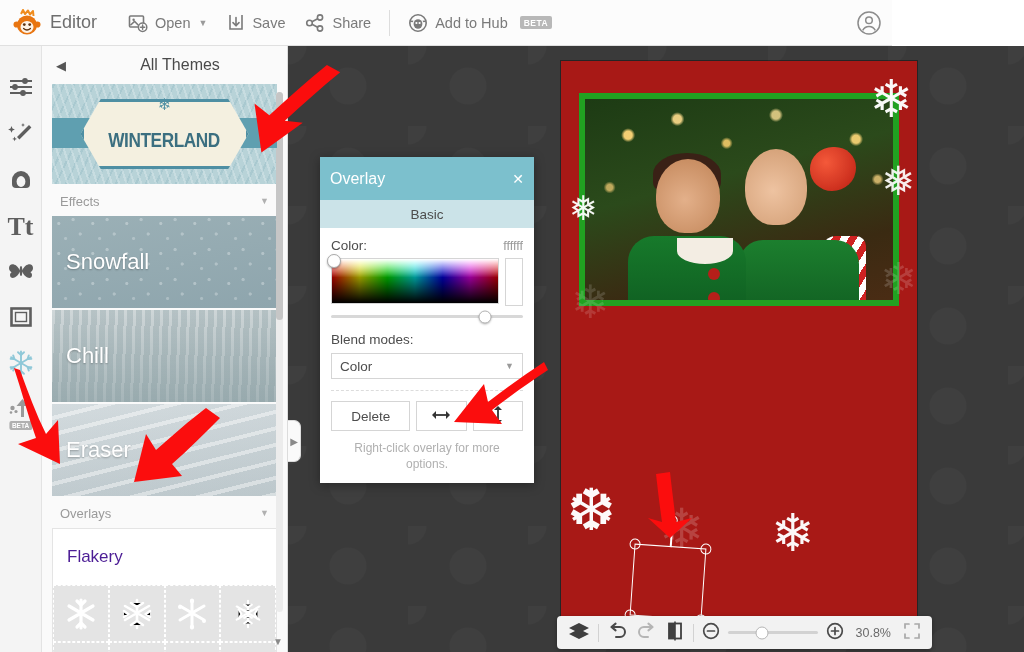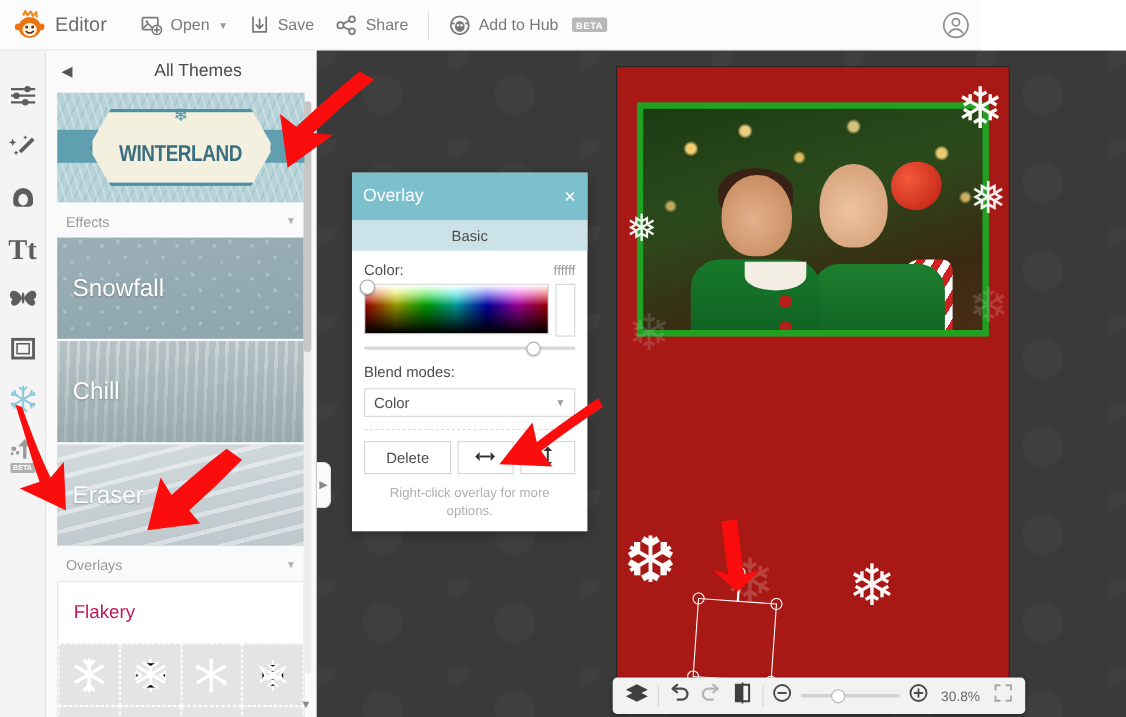--- a/index.html
+++ b/index.html
@@ -99,21 +99,21 @@
   .snowfall { background: linear-gradient(170deg,#9bb0b6,#8ea5ad); }
   .chill    { background: linear-gradient(175deg,#c3ccce,#a9b7ba); }
   .frost    { background: linear-gradient(175deg,#d6dde0,#bcc7cb); }
   .texture-dots {
     position: absolute; inset: 0; z-index: 0; opacity: .55;
   }
 
   .overlay-card {
     margin: 0 10px 0 10px; background: #fff; border: 1px solid #e4e4e4;
   }
-  .oc-title { height: 56px; display: flex; align-items: center; padding-left: 14px; font-size: 17px; color: #be185d; }
+  .oc-title { height: 56px; display: flex; align-items: center; padding-left: 14px; font-size: 17px; color: #4c1d95; }
   .flake-grid { display: grid; grid-template-columns: repeat(4,1fr); }
   .flake-cell {
     height: 57px; background: #e4e4e4; border: 1px dashed #ffffff;
     display: flex; align-items: center; justify-content: center;
     color: #fff; cursor: pointer;
   }
 
   .panel-scroll {
     position: absolute; right: 4px; top: 46px; width: 7px; height: 228px;
     background: #c6c6c6; border-radius: 4px;

